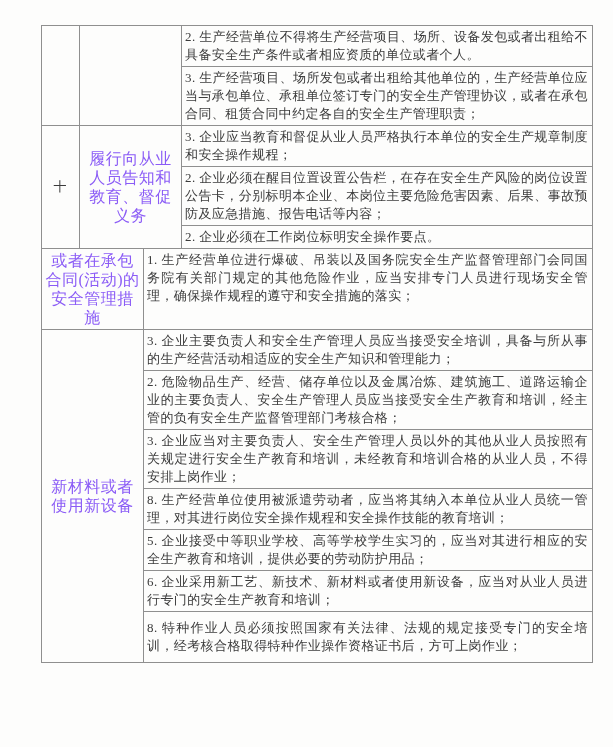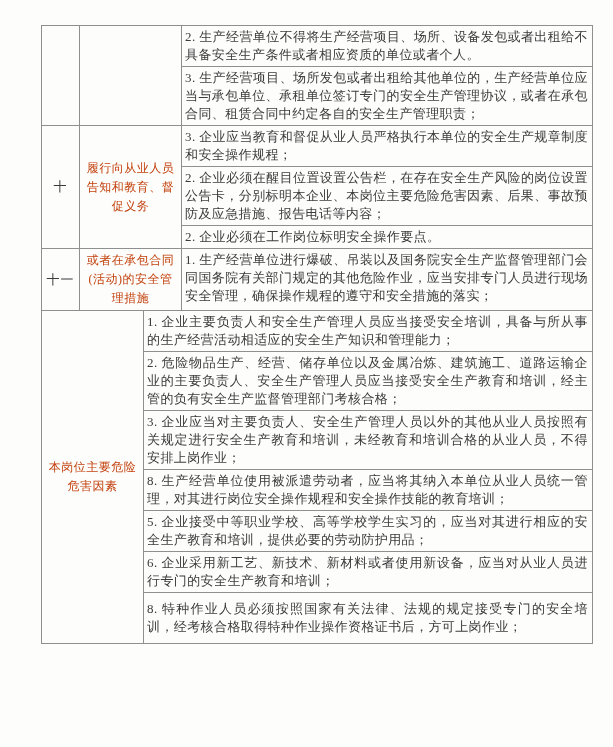--- a/index.html
+++ b/index.html
@@ -36,21 +36,21 @@
     font-size: 13px; color: #3b3b3b;
     letter-spacing: 1px;
     box-sizing: border-box;
   }
   .cat-cell {
     flex: 0 0 102px;
     width: 102px;
     border-right: 1px solid #8f8f8f;
     display: flex; align-items: center; justify-content: center;
     text-align: center;
-    font-size: 12px; line-height: 19px; color: #c2410c;
+    font-size: 16px; line-height: 19px; color: #8b5cf6;
     letter-spacing: 0.5px;
     padding: 2px 3px;
     box-sizing: border-box;
   }
   .items-col {
     flex: 1 1 auto;
     display: flex;
     flex-direction: column;
     min-width: 0;
   }
@@ -87,31 +87,30 @@
       <div class="num-cell">十</div>
       <div class="cat-cell">履行向从业人员告知和教育、督促义务</div>
       <div class="items-col">
         <div class="item">3. 企业应当教育和督促从业人员严格执行本单位的安全生产规章制度和安全操作规程；</div>
         <div class="item">2. 企业必须在醒目位置设置公告栏，在存在安全生产风险的岗位设置公告卡，分别标明本企业、本岗位主要危险危害因素、后果、事故预防及应急措施、报告电话等内容；</div>
         <div class="item">2. 企业必须在工作岗位标明安全操作要点。</div>
       </div>
     </div>
 
     <div class="main-row">
-      <div class="num-cell">十一</div>
       <div class="cat-cell">或者在承包合同(活动)的安全管理措施</div>
       <div class="items-col">
         <div class="item">1. 生产经营单位进行爆破、吊装以及国务院安全生产监督管理部门会同国务院有关部门规定的其他危险作业，应当安排专门人员进行现场安全管理，确保操作规程的遵守和安全措施的落实；</div>
       </div>
     </div>
 
     <div class="main-row">
-      <div class="cat-cell">本岗位主要危险危害因素</div>
+      <div class="cat-cell">新材料或者使用新设备</div>
       <div class="items-col">
-        <div class="item">1. 企业主要负责人和安全生产管理人员应当接受安全培训，具备与所从事的生产经营活动相适应的安全生产知识和管理能力；</div>
+        <div class="item">3. 企业主要负责人和安全生产管理人员应当接受安全培训，具备与所从事的生产经营活动相适应的安全生产知识和管理能力；</div>
         <div class="item">2. 危险物品生产、经营、储存单位以及金属冶炼、建筑施工、道路运输企业的主要负责人、安全生产管理人员应当接受安全生产教育和培训，经主管的负有安全生产监督管理部门考核合格；</div>
         <div class="item">3. 企业应当对主要负责人、安全生产管理人员以外的其他从业人员按照有关规定进行安全生产教育和培训，未经教育和培训合格的从业人员，不得安排上岗作业；</div>
         <div class="item">8. 生产经营单位使用被派遣劳动者，应当将其纳入本单位从业人员统一管理，对其进行岗位安全操作规程和安全操作技能的教育培训；</div>
         <div class="item">5. 企业接受中等职业学校、高等学校学生实习的，应当对其进行相应的安全生产教育和培训，提供必要的劳动防护用品；</div>
         <div class="item">6. 企业采用新工艺、新技术、新材料或者使用新设备，应当对从业人员进行专门的安全生产教育和培训；</div>
         <div class="item roomy">8. 特种作业人员必须按照国家有关法律、法规的规定接受专门的安全培训，经考核合格取得特种作业操作资格证书后，方可上岗作业；</div>
       </div>
     </div>
 
   </div>

